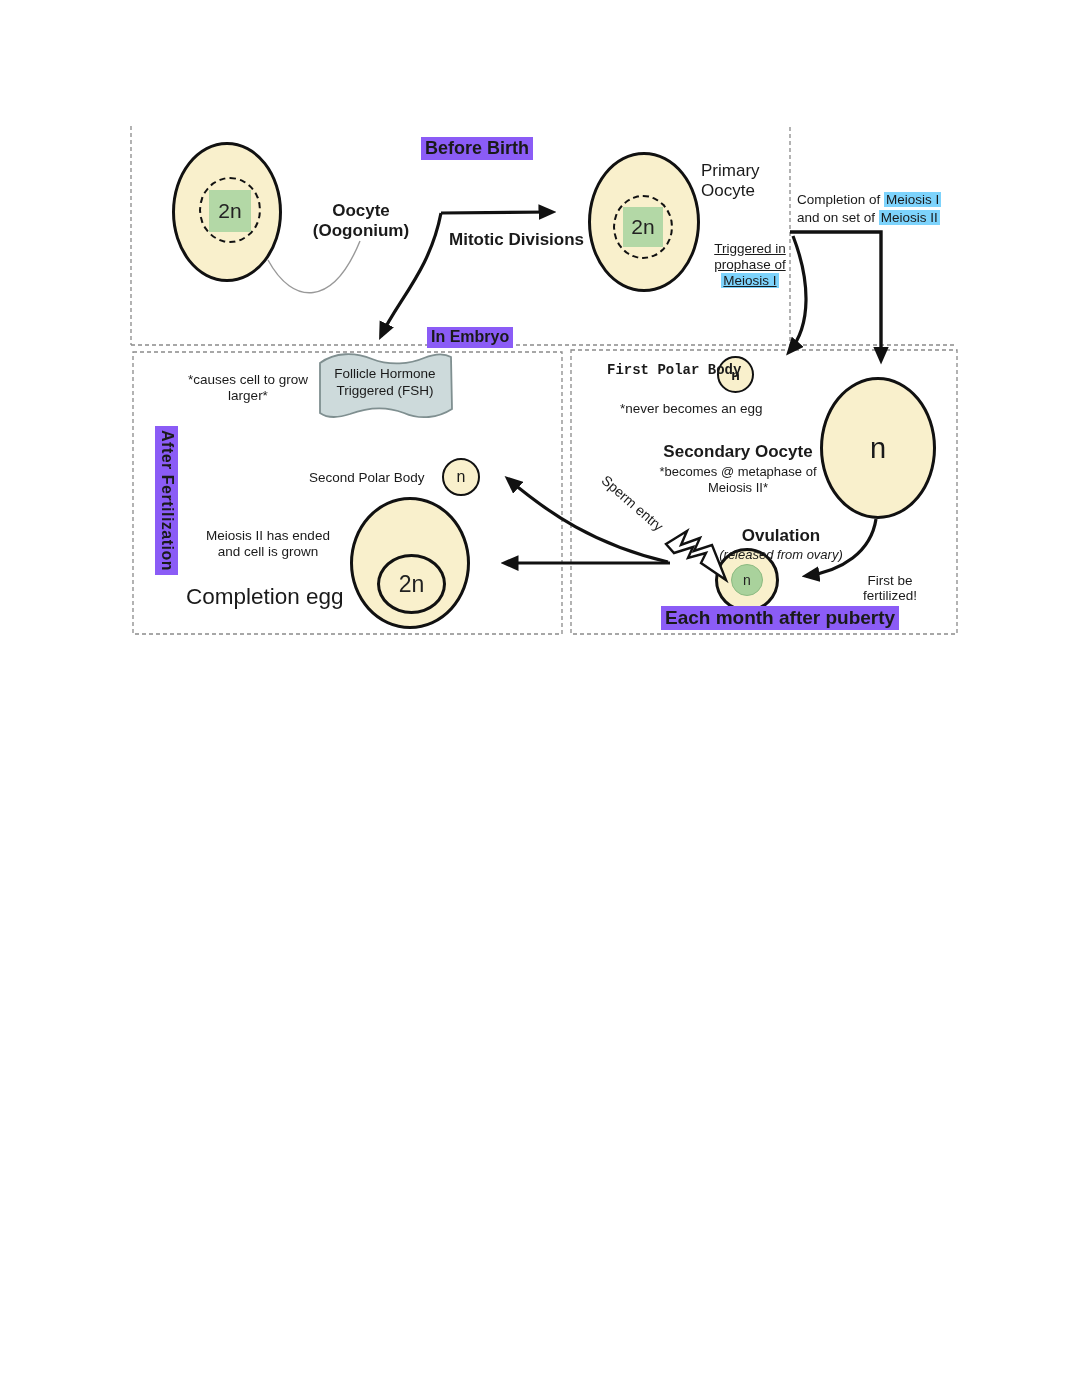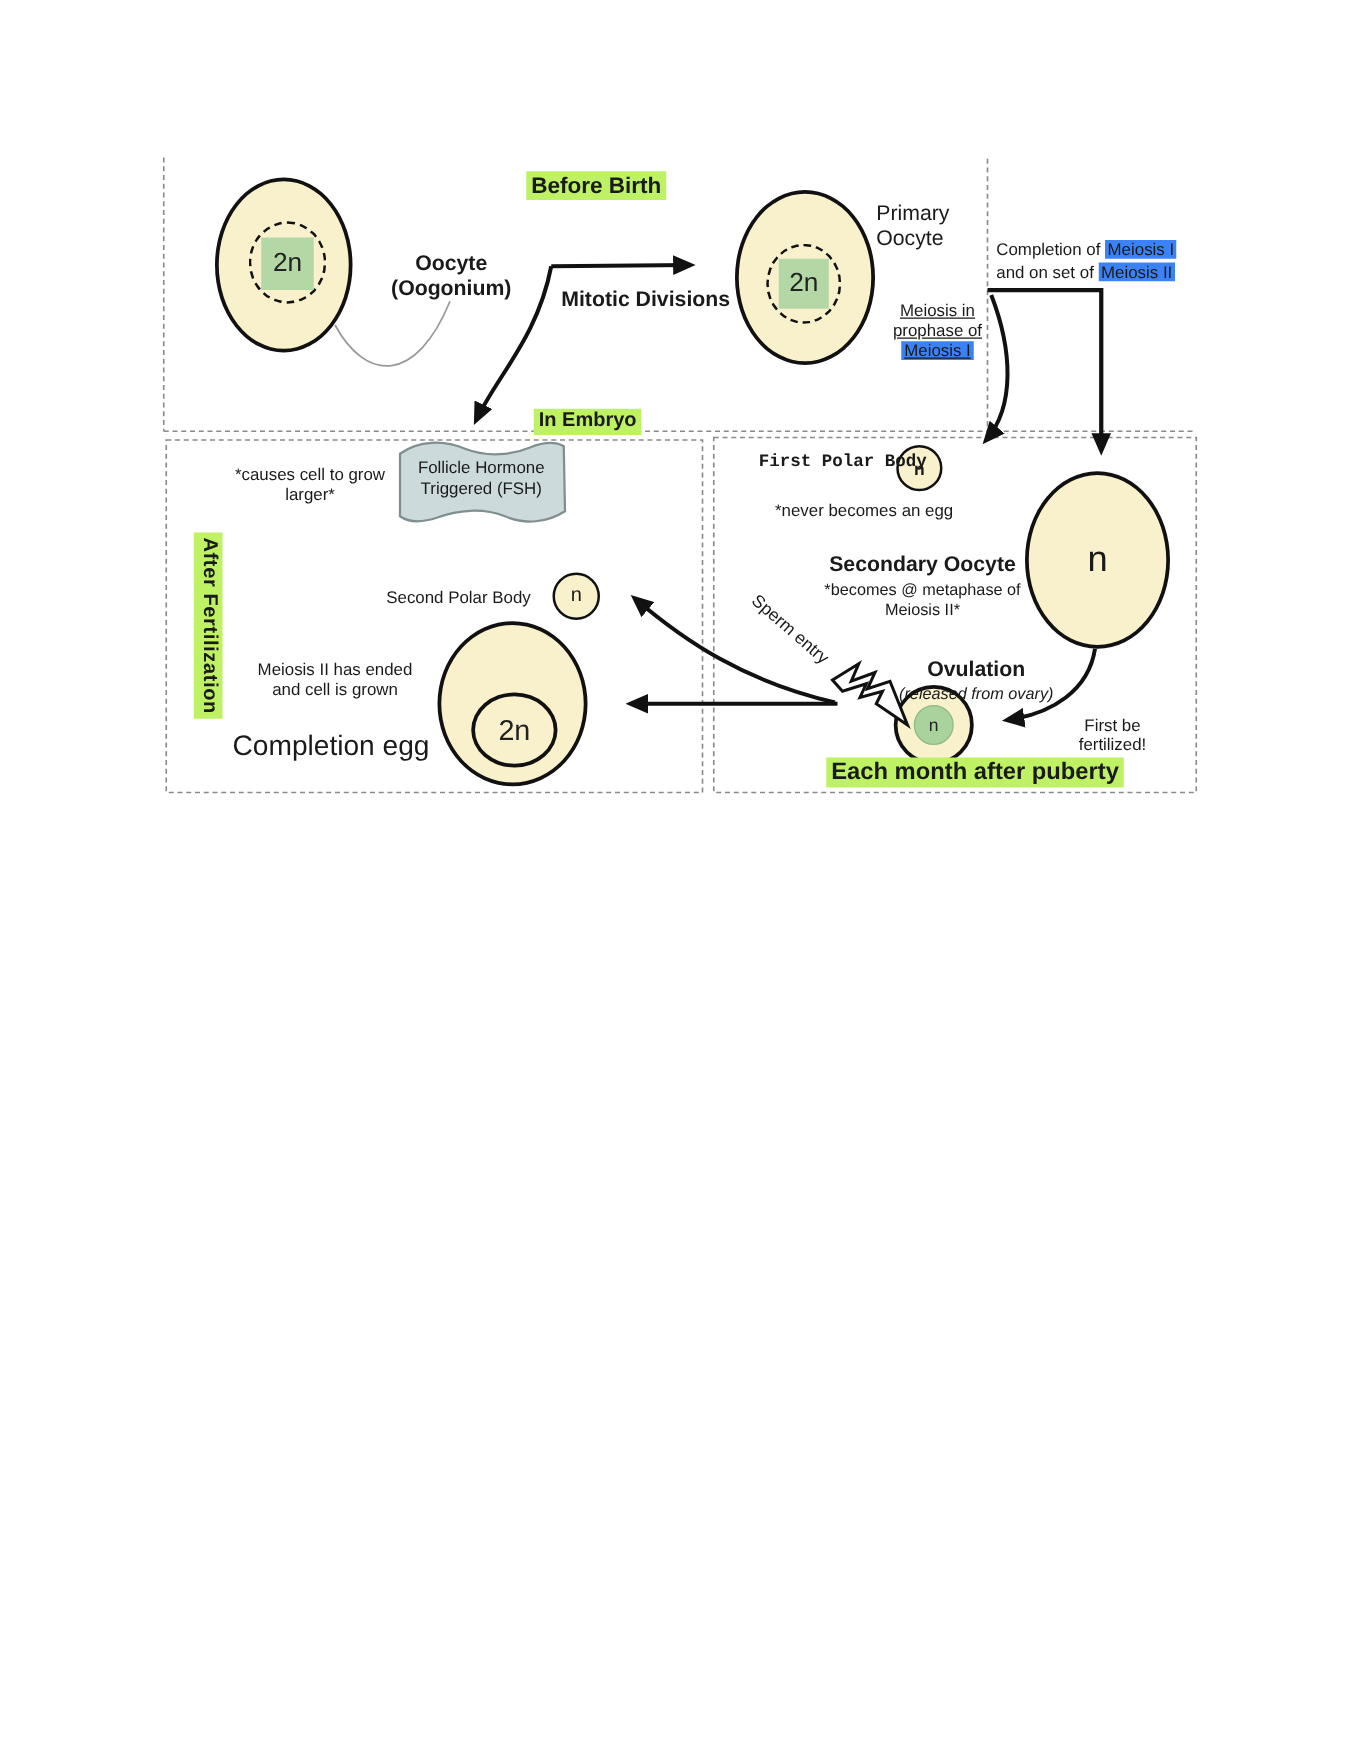--- a/index.html
+++ b/index.html
@@ -4,22 +4,22 @@
 <style>
   html,body{margin:0;padding:0;background:#ffffff;}
   body{width:1080px;height:1397px;position:relative;overflow:hidden;
        font-family:"Liberation Sans", sans-serif;color:#1a1a1a;}
   .lbl{position:absolute;white-space:nowrap;line-height:1.18;}
   .wrap{position:absolute;}
   .b{font-weight:bold;}
   .i{font-style:italic;}
   .ctr{text-align:center;}
   .rt{text-align:right;font-family:Liberation Mono, monospace;}
-  .hl{background:#3b82f6;padding:0 2px;}
-  .hdr{background:#bef264;font-weight:bold;padding:1px 4px;}
+  .hl{background:#7dd3fc;padding:0 2px;}
+  .hdr{background:#8b5cf6;font-weight:bold;padding:1px 4px;}
   .u{text-decoration:underline;}
   .cell{position:absolute;background:#F9F0CC;border:3.5px solid #111;border-radius:50%;
         display:flex;align-items:center;justify-content:center;box-sizing:border-box;}
   .cell-sm{border-width:2.5px;}
   .nucleus-dashed{position:absolute;border:2.5px dashed #111;border-radius:50%;box-sizing:border-box;}
   .nucleus-square{position:absolute;background:#B3D8A6;display:flex;align-items:center;justify-content:center;
         font-size:21px;color:#222;}
   .nucleus-circle{position:absolute;background:#A9D29C;border:1px solid #8DBB82;border-radius:50%;
         display:flex;align-items:center;justify-content:center;font-size:14px;color:#222;box-sizing:border-box;}
   .inner-circle{position:absolute;border:3.2px solid #111;border-radius:50%;box-sizing:border-box;
@@ -118,21 +118,21 @@
   <div>Primary</div>
   <div>Oocyte</div>
 </div>
 
 <div class="wrap" style="left:797px;top:191px;font-size:13.5px;line-height:18px;white-space:nowrap;">
   <div><span>Completion of </span><span class="hl">Meiosis I</span></div>
   <div><span>and on set of </span><span class="hl">Meiosis II</span></div>
 </div>
 
 <div class="wrap ctr u" style="left:703px;top:241px;width:94px;font-size:13.5px;line-height:16px;">
-  <div>Meiosis in</div>
+  <div>Triggered in</div>
   <div>prophase of</div>
   <div><span class="hl">Meiosis I</span></div>
 </div>
 
 <span class="lbl b rt" style="left:607px;top:362px;width:103px;font-size:14px;">First Polar Body</span>
 <span class="lbl" style="left:620px;top:401px;font-size:13.5px;">*never becomes an egg</span>
 
 <div class="wrap ctr" style="left:659px;top:442px;width:158px;">
   <div class="b" style="font-size:17px;">Secondary Oocyte</div>
   <div style="font-size:13px;line-height:15.5px;margin-top:2px;">

